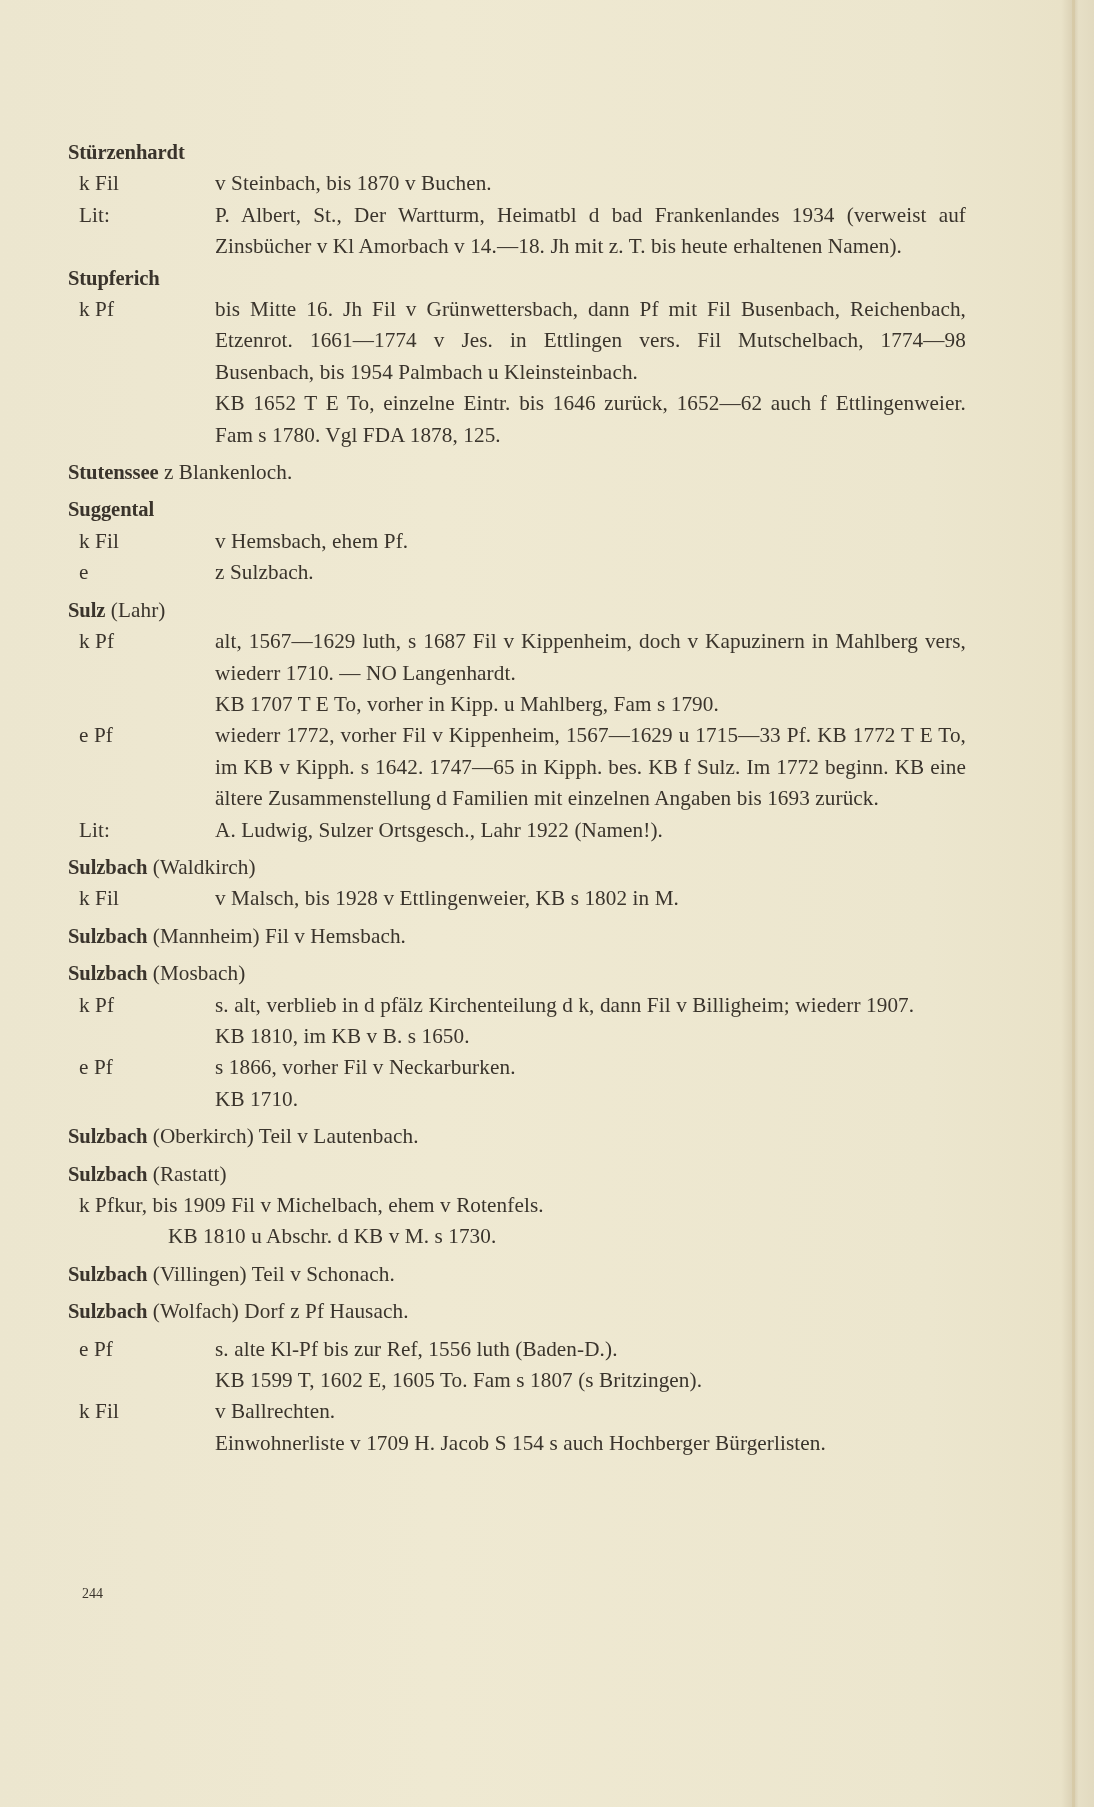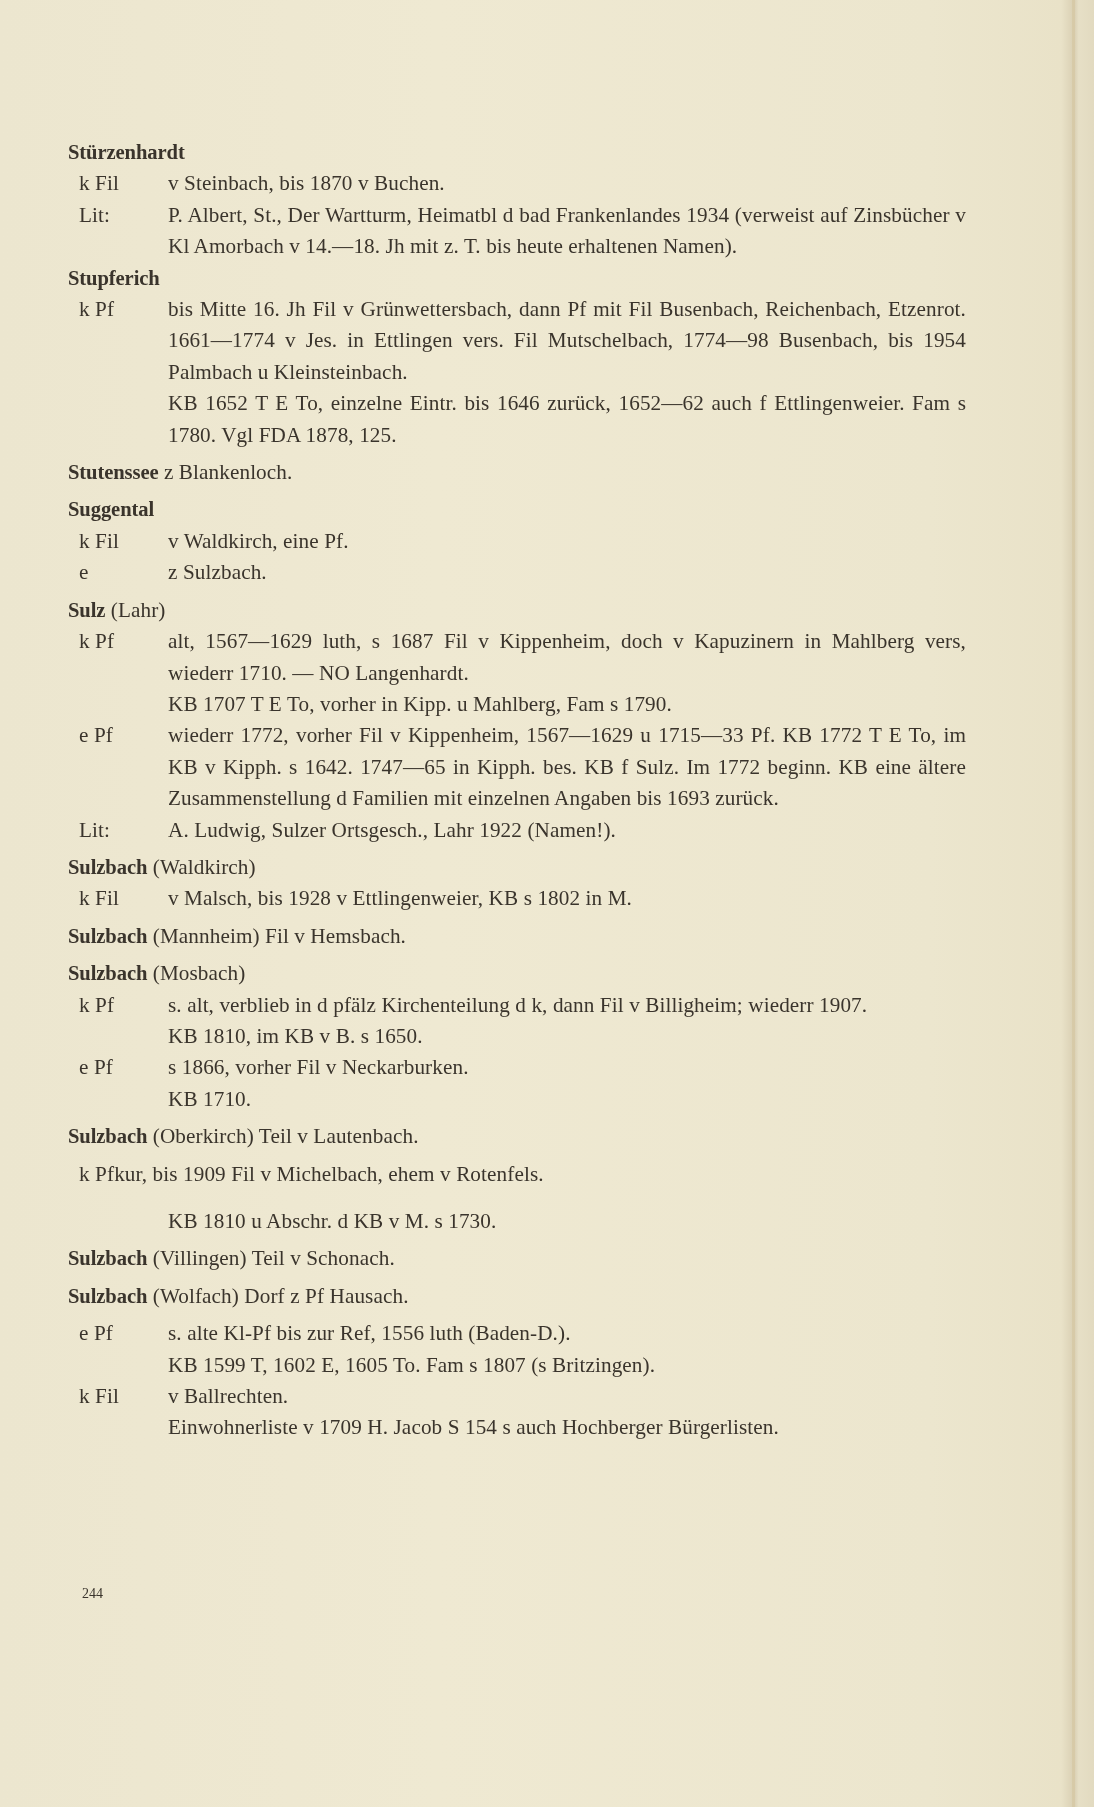--- a/index.html
+++ b/index.html
@@ -12,23 +12,23 @@
   .page { position:absolute; left:0; top:0; width:894px; height:1807px; }
   .edge { position:absolute; left:1072px; top:0; width:3px; height:1807px; background:#d6c8a2; opacity:.7; }
   .text {
     position:absolute; left:68px; top:137px; width:898px;
     font-size:21.2px; line-height:31.4px; letter-spacing:0.1px;
   }
   .head { font-weight:bold; font-size:20.6px; letter-spacing:-0.1px; }
   .gap { margin-top:6px; }
   .row { display:flex; }
   .lab { width:100px; flex:none; padding-left:11px; box-sizing:border-box; }
-  .body { flex:1; text-align:justify; }
+  .body { flex:1; text-align:justify;margin-left:47px; }
   .body p { margin:0; }
-  .ind { padding-left:100px; text-align:justify;margin-top:16px; }
+  .ind { padding-left:100px; text-align:justify; }
   .pagenum { position:absolute; left:82px; top:1586px; font-size:14px; }
 </style>
 </head>
 <body>
 
 <div class="page">
   <div class="edge"></div>
 
   <div class="text">
 
@@ -61,21 +61,21 @@
 
     <div class="gap">
       <span class="head">Stutenssee</span><span> z Blankenloch.</span>
     </div>
 
     <div class="gap">
       <div class="head">Suggental</div>
       <div class="row">
           <span class="lab">k Fil</span>
           <div class="body">
-            <p>v Waldkirch, eine Pf.</p>
+            <p>v Hemsbach, ehem Pf.</p>
           </div>
         </div>
       <div class="row">
           <span class="lab">e</span>
           <div class="body">
             <p>z Sulzbach.</p>
           </div>
         </div>
     </div>
 
@@ -132,20 +132,21 @@
           <p>KB 1710.</p>
         </div>
       </div>
     </div>
 
     <div class="gap">
       <span class="head">Sulzbach</span><span> (Oberkirch) Teil v Lautenbach.</span>
     </div>
 
     <div class="gap">
+      <div><span class="head">Sulzbach</span><span> (Rastatt)</span></div>
       <div style="padding-left:11px">k Pfkur, bis 1909 Fil v Michelbach, ehem v Rotenfels.</div>
       <div class="ind">KB 1810 u Abschr. d KB v M. s 1730.</div>
     </div>
 
     <div class="gap">
       <span class="head">Sulzbach</span><span> (Villingen) Teil v Schonach.</span>
     </div>
 
     <div class="gap">
       <span class="head">Sulzbach</span><span> (Wolfach) Dorf z Pf Hausach.</span>

